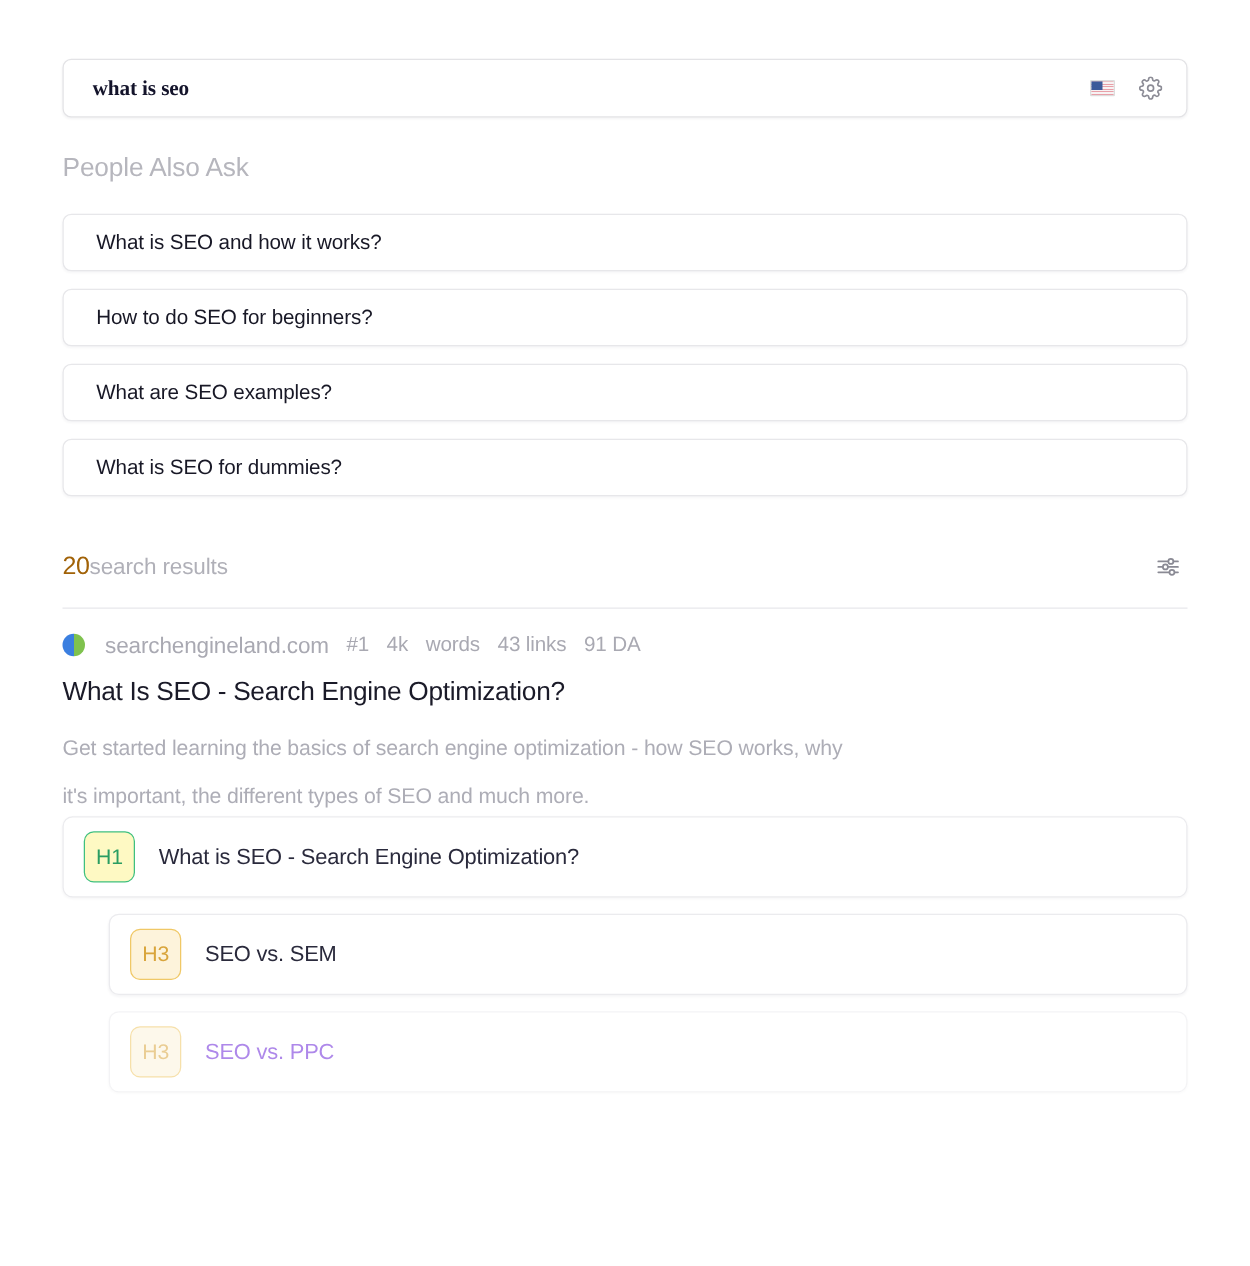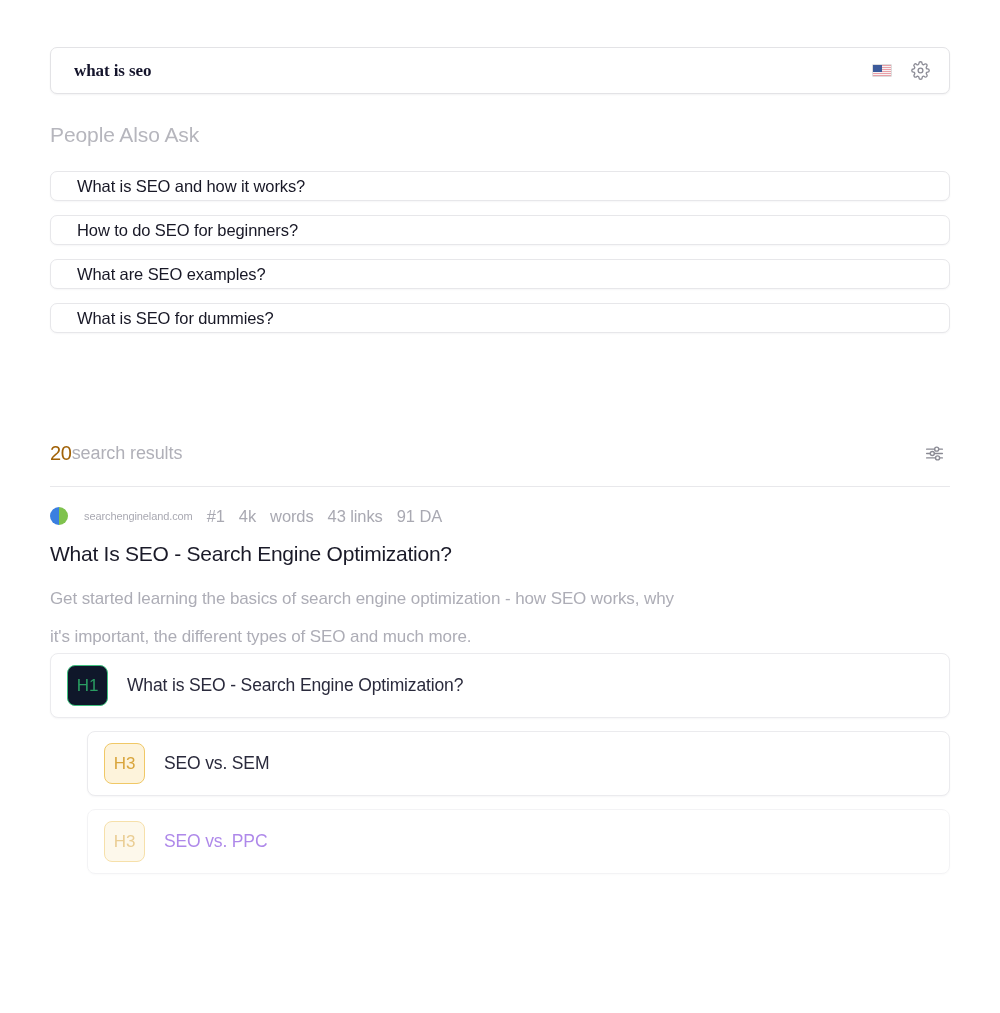--- a/index.html
+++ b/index.html
@@ -104,21 +104,21 @@
   }
 
   .paa-list {
     position: absolute;
     left: 50px;
     top: 171px;
     width: 900px;
   }
   .paa-item {
     width: 900px;
-    height: 30px;
+    height: 46px;
     background: #ffffff;
     border: 1px solid #e7e7ea;
     border-radius: 7px;
     box-shadow: 0 1px 2px rgba(16,24,40,0.04);
     display: flex;
     align-items: center;
     padding-left: 26px;
     margin-bottom: 14px;
     cursor: pointer;
   }
@@ -185,21 +185,21 @@
     height: 24px;
   }
   .favicon {
     width: 18px;
     height: 18px;
     border-radius: 50%;
     background: linear-gradient(to right, #3b7fe0 0%, #3b7fe0 50%, #7fc24e 50%, #7fc24e 100%);
     flex: 0 0 auto;
   }
   .meta-domain {
-    font-size: 11px;
+    font-size: 18px;
     color: #a9a9b2;
     margin-left: 16px;
     letter-spacing: -0.1px;
   }
   .meta-chip {
     font-size: 16.5px;
     color: #a9a9b2;
     margin-left: 14px;
     letter-spacing: -0.1px;
   }
@@ -250,21 +250,21 @@
     width: 41px;
     height: 41px;
     border-radius: 8px;
     display: flex;
     align-items: center;
     justify-content: center;
     font-size: 17px;
     letter-spacing: -0.2px;
   }
   .h-badge.h1 {
-    background: #0f172a;
+    background: #fef9c3;
     border: 1.5px solid #3fc07f;
     color: #2a9d62;
   }
   .h-badge.h2 {
     background: #e3edfd;
     border: 1.5px solid #4a8df0;
     color: #2f6fd0;
   }
   .h-badge.h3 {
     background: #fdf3db;

